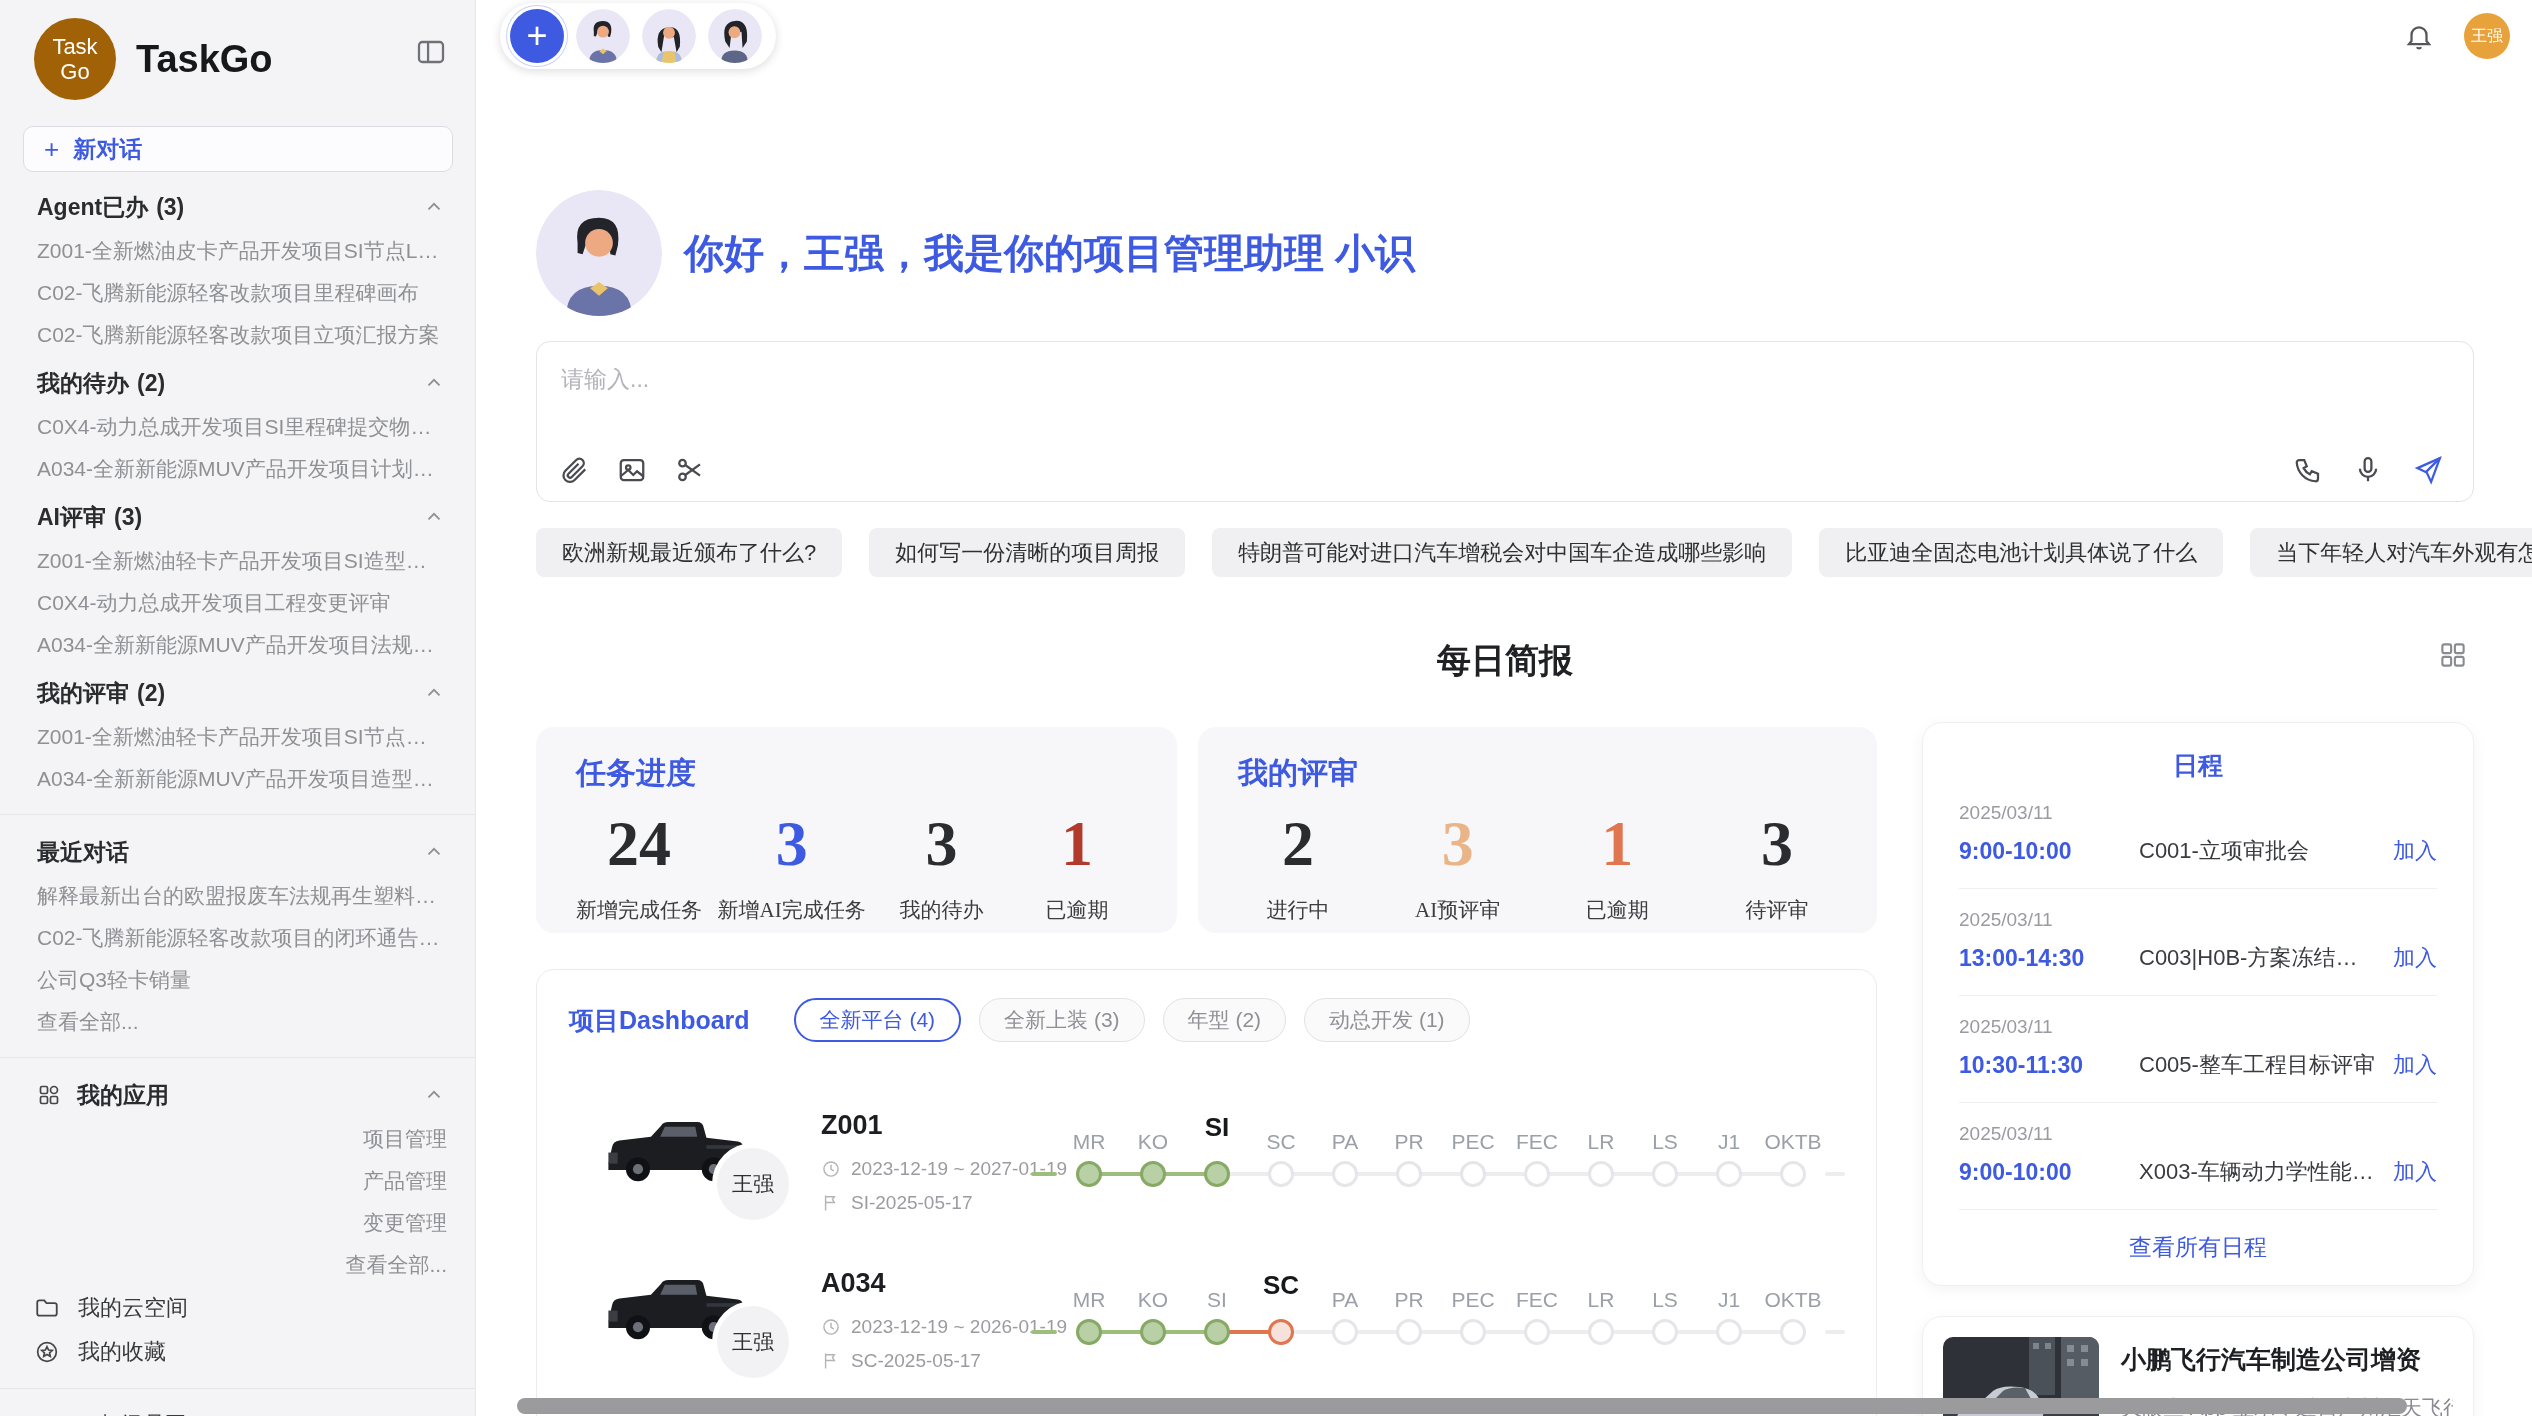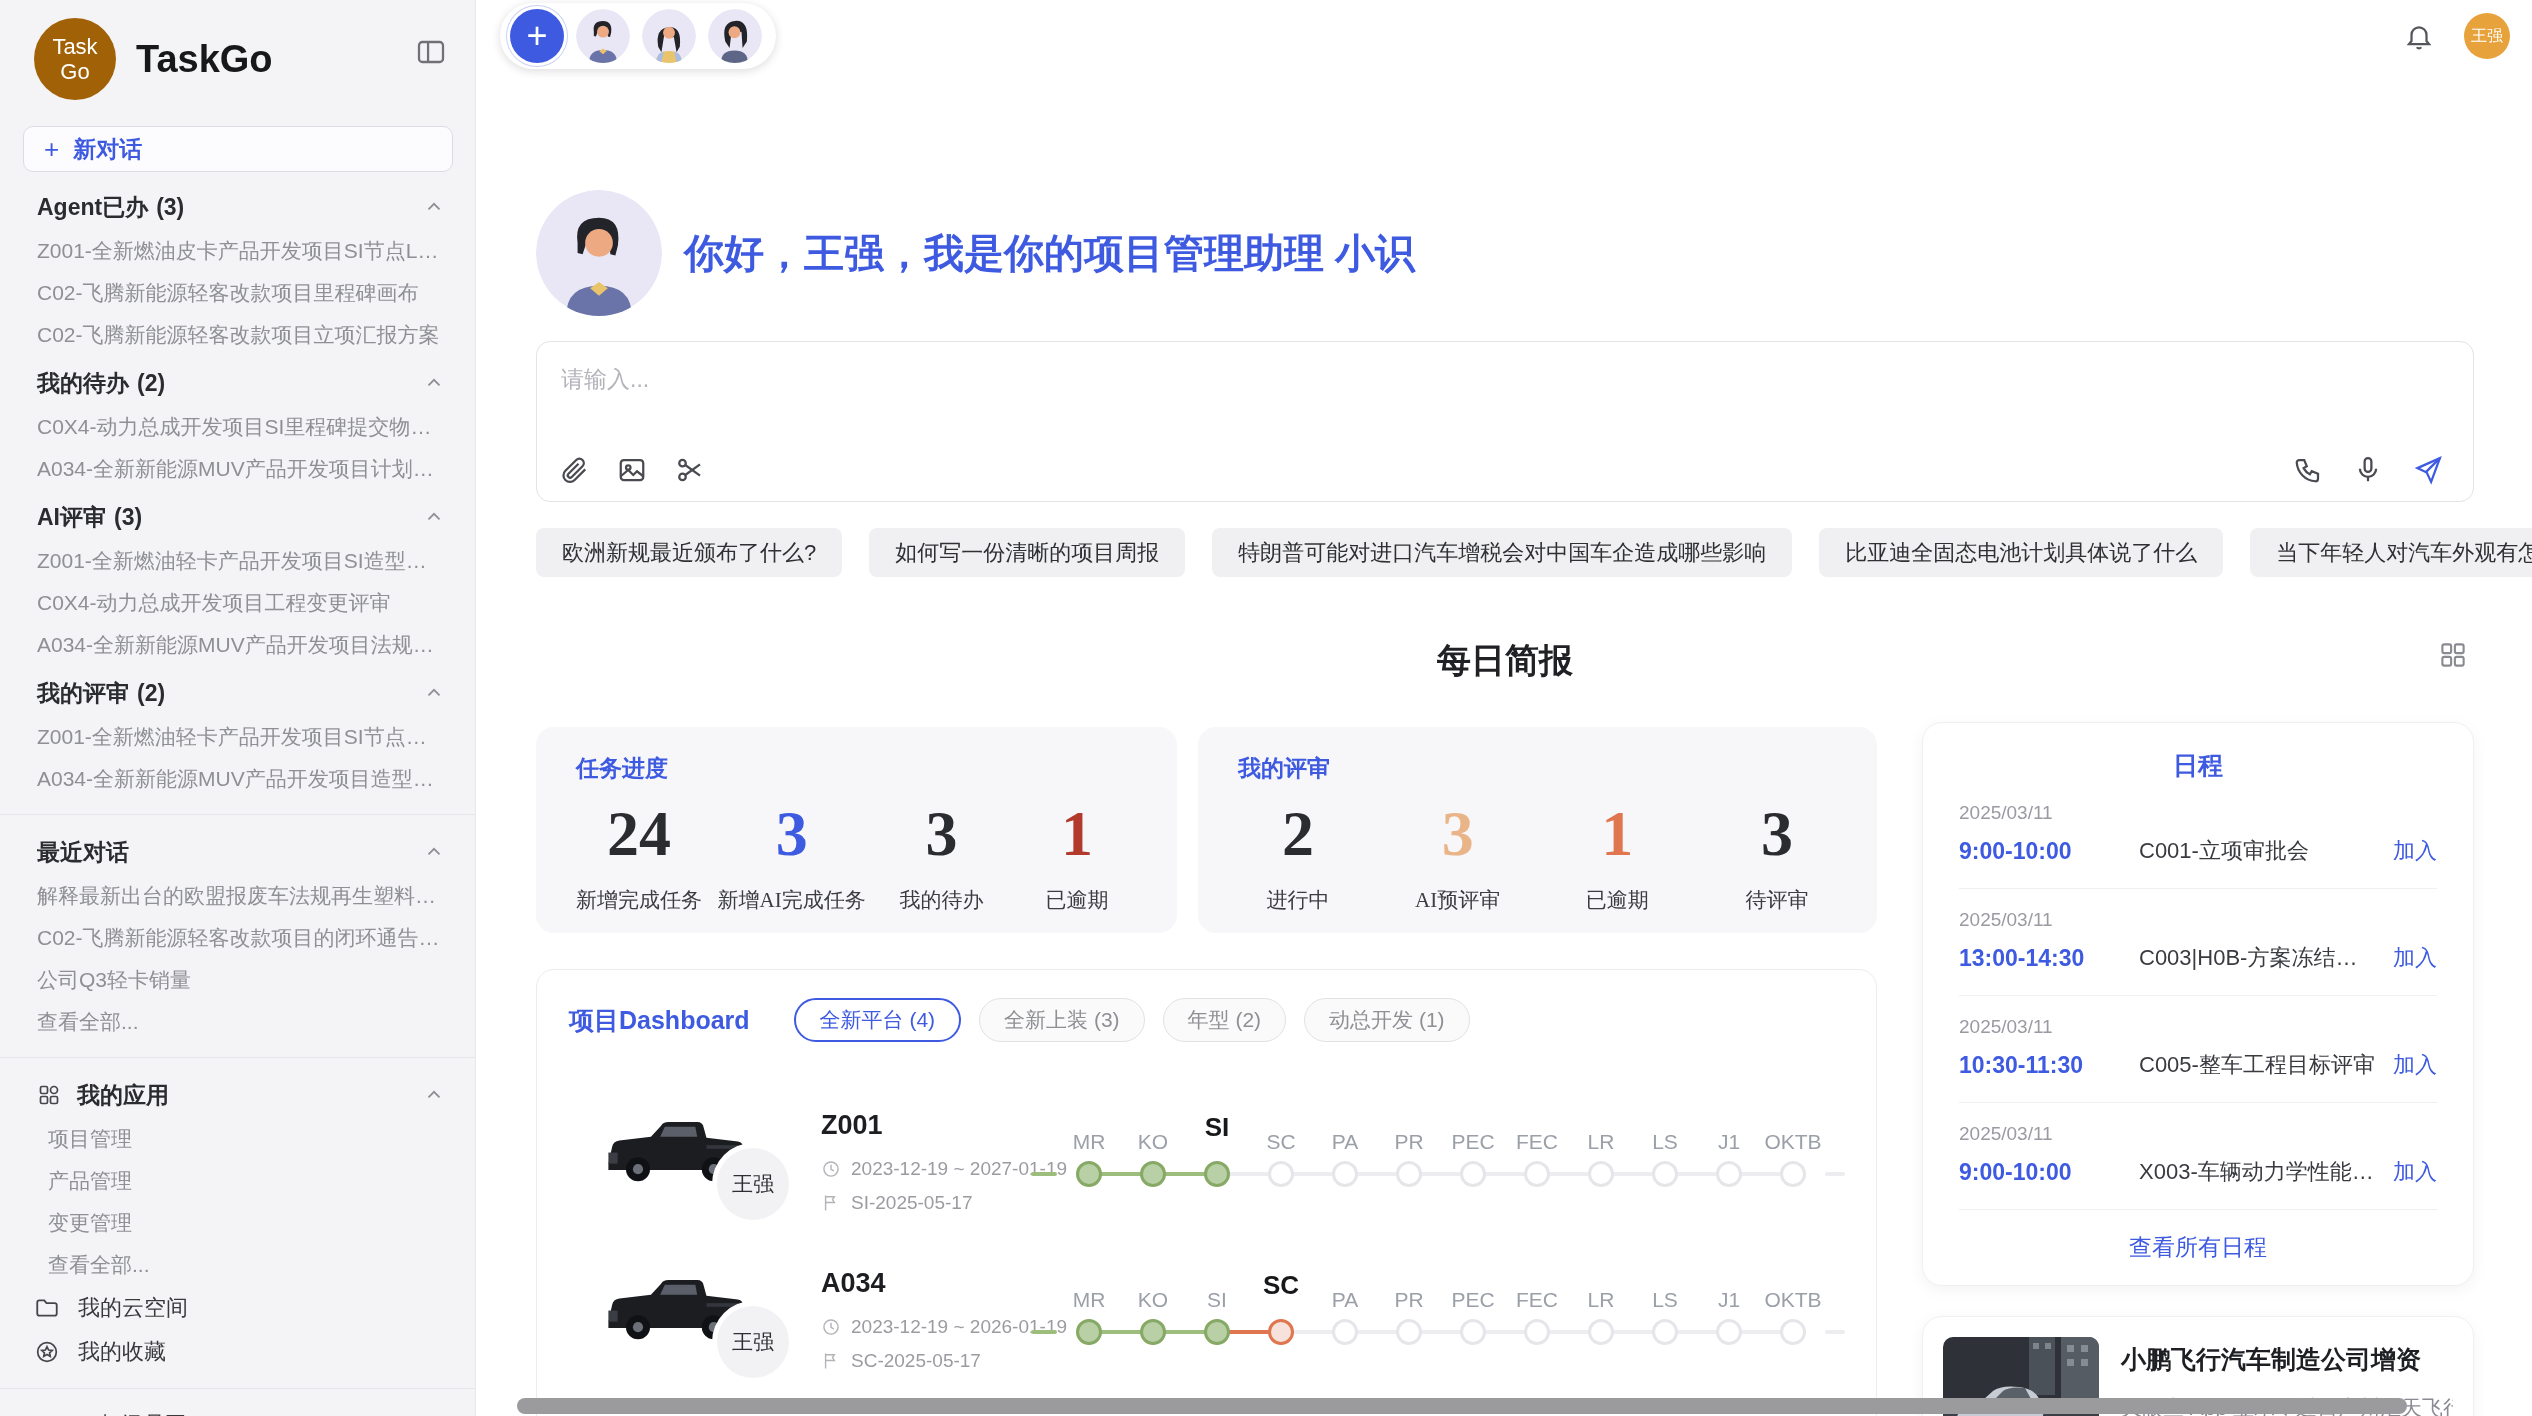--- a/index.html
+++ b/index.html
@@ -24,21 +24,21 @@
   .group-header { display:flex; align-items:center; height:46px; margin-top:4px; padding:0 30px 0 37px;
     font-size:23px; color:#2b2c30; font-weight:600; }
   .group-header .count { margin-left:8px; font-weight:600; }
   .group-header .chev { margin-left:auto; }
   .side-item { height:42px; line-height:42px; padding:0 28px 0 37px; font-size:21px; color:#8f9095;
     white-space:nowrap; overflow:hidden; text-overflow:ellipsis; cursor:pointer; }
   .side-divider { height:1px; background:#e6e6ea; margin:14px 0; }
   .icon-row { display:flex; align-items:center; height:44px; padding:0 28px 0 34px; font-size:22px;
     color:#38393d; cursor:pointer; }
   .icon-row .ric { width:26px; height:26px; margin-right:18px; flex-shrink:0; }
-  .apps-items .side-item { padding-left:48px; }
+  .apps-items .side-item { padding-left:48px;text-align:right; }
 
   
   .main { position:relative; flex:1; height:100%; background:#fff; }
 
   .team-pill { position:absolute; left:24px; top:3px; height:66px; border-radius:33px; background:#fff;
     box-shadow:0 2px 10px rgba(0,0,0,.14); display:flex; align-items:center; padding:0 14px 0 10px; gap:12px; }
   .pill-plus { width:54px; height:54px; border-radius:50%; background:#3D5AE1; color:#fff;
     display:flex; align-items:center; justify-content:center; font-size:36px; font-weight:300;
     box-shadow:0 0 0 3px #fff,0 0 0 4px #c9d2f5; cursor:pointer; }
   .pill-avatar { width:54px; height:54px; border-radius:50%; overflow:hidden; cursor:pointer; }
@@ -63,21 +63,21 @@
 
   .chips { position:absolute; left:60px; top:528px; display:flex; gap:27px; }
   .chip { height:49px; background:#f0f0f2; border-radius:8px; display:flex; align-items:center;
     padding:0 26px; font-size:22px; color:#2f3033; white-space:nowrap; cursor:pointer; }
 
   .brief-title { position:absolute; left:60px; top:638px; width:1938px; text-align:center;
     font-size:34px; font-weight:700; color:#202124; }
   .brief-grid { position:absolute; right:64px; top:640px; width:30px; height:30px; cursor:pointer; }
 
   .stat-card { position:absolute; top:727px; height:206px; background:#f7f7f9; border-radius:18px; padding:26px 40px; }
-  .stat-card .sc-title { font-size:23px; color:#3D5AE1; font-weight:600; }
+  .stat-card .sc-title { font-size:30px; color:#3D5AE1; font-weight:600; }
   .stat-row { display:flex; justify-content:space-between; margin-top:14px; }
   .stat-col { text-align:center; min-width:120px;font-family:Liberation Serif, serif; }
   .stat-num { font-size:64px; font-weight:600; line-height:72px; }
   .stat-label { margin-top:16px; font-size:21px; color:#3c3d42; }
 
   .dash-card { position:absolute; left:60px; top:969px; width:1341px; height:520px;
     border:1px solid #ececf0; border-radius:18px; background:#fff; }
   .dash-head { display:flex; align-items:center; padding:28px 0 0 32px; }
   .dash-title { font-size:25px; font-weight:700; color:#3D5AE1; }
   .dash-filters { display:flex; gap:18px; margin-left:44px; }

